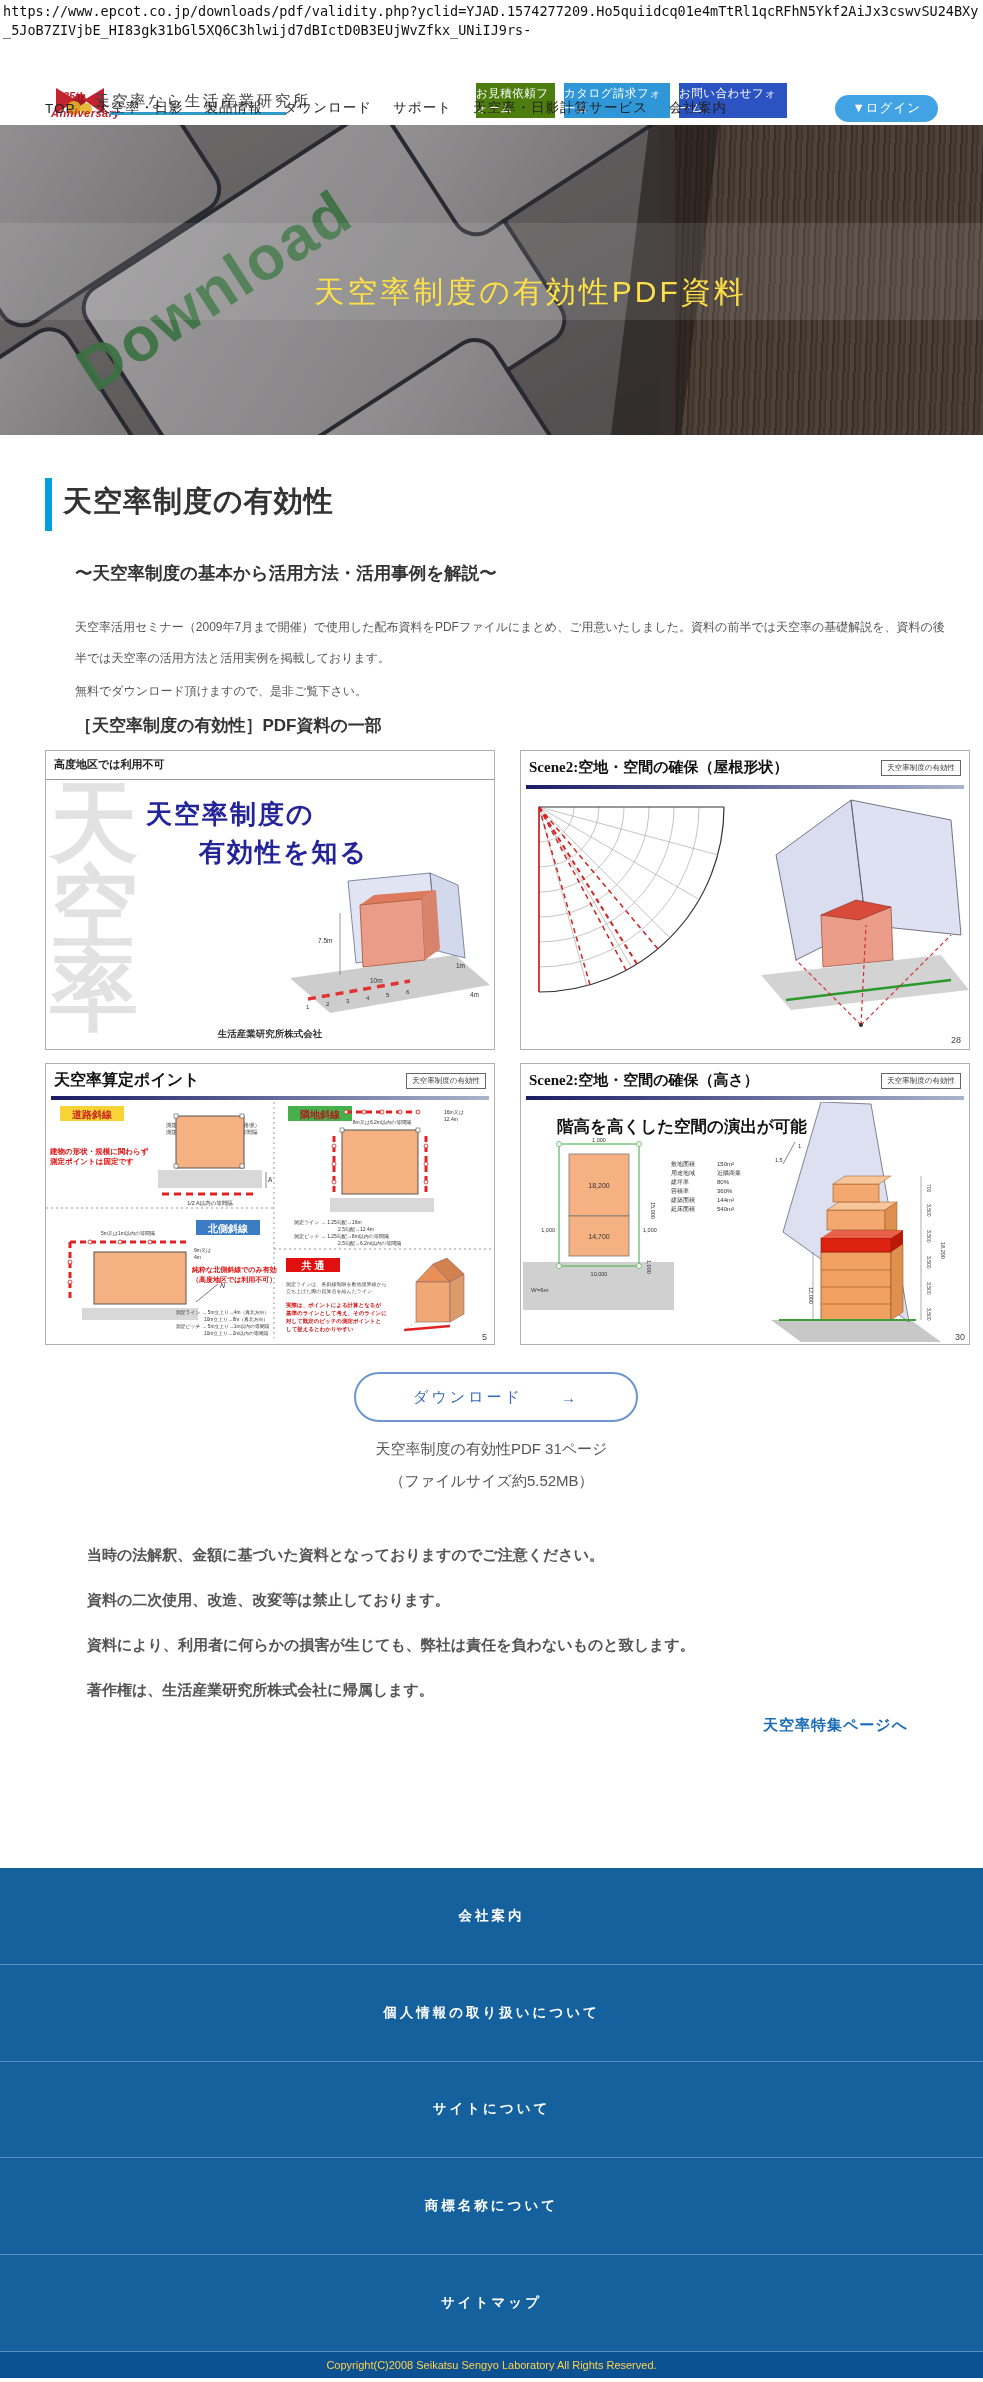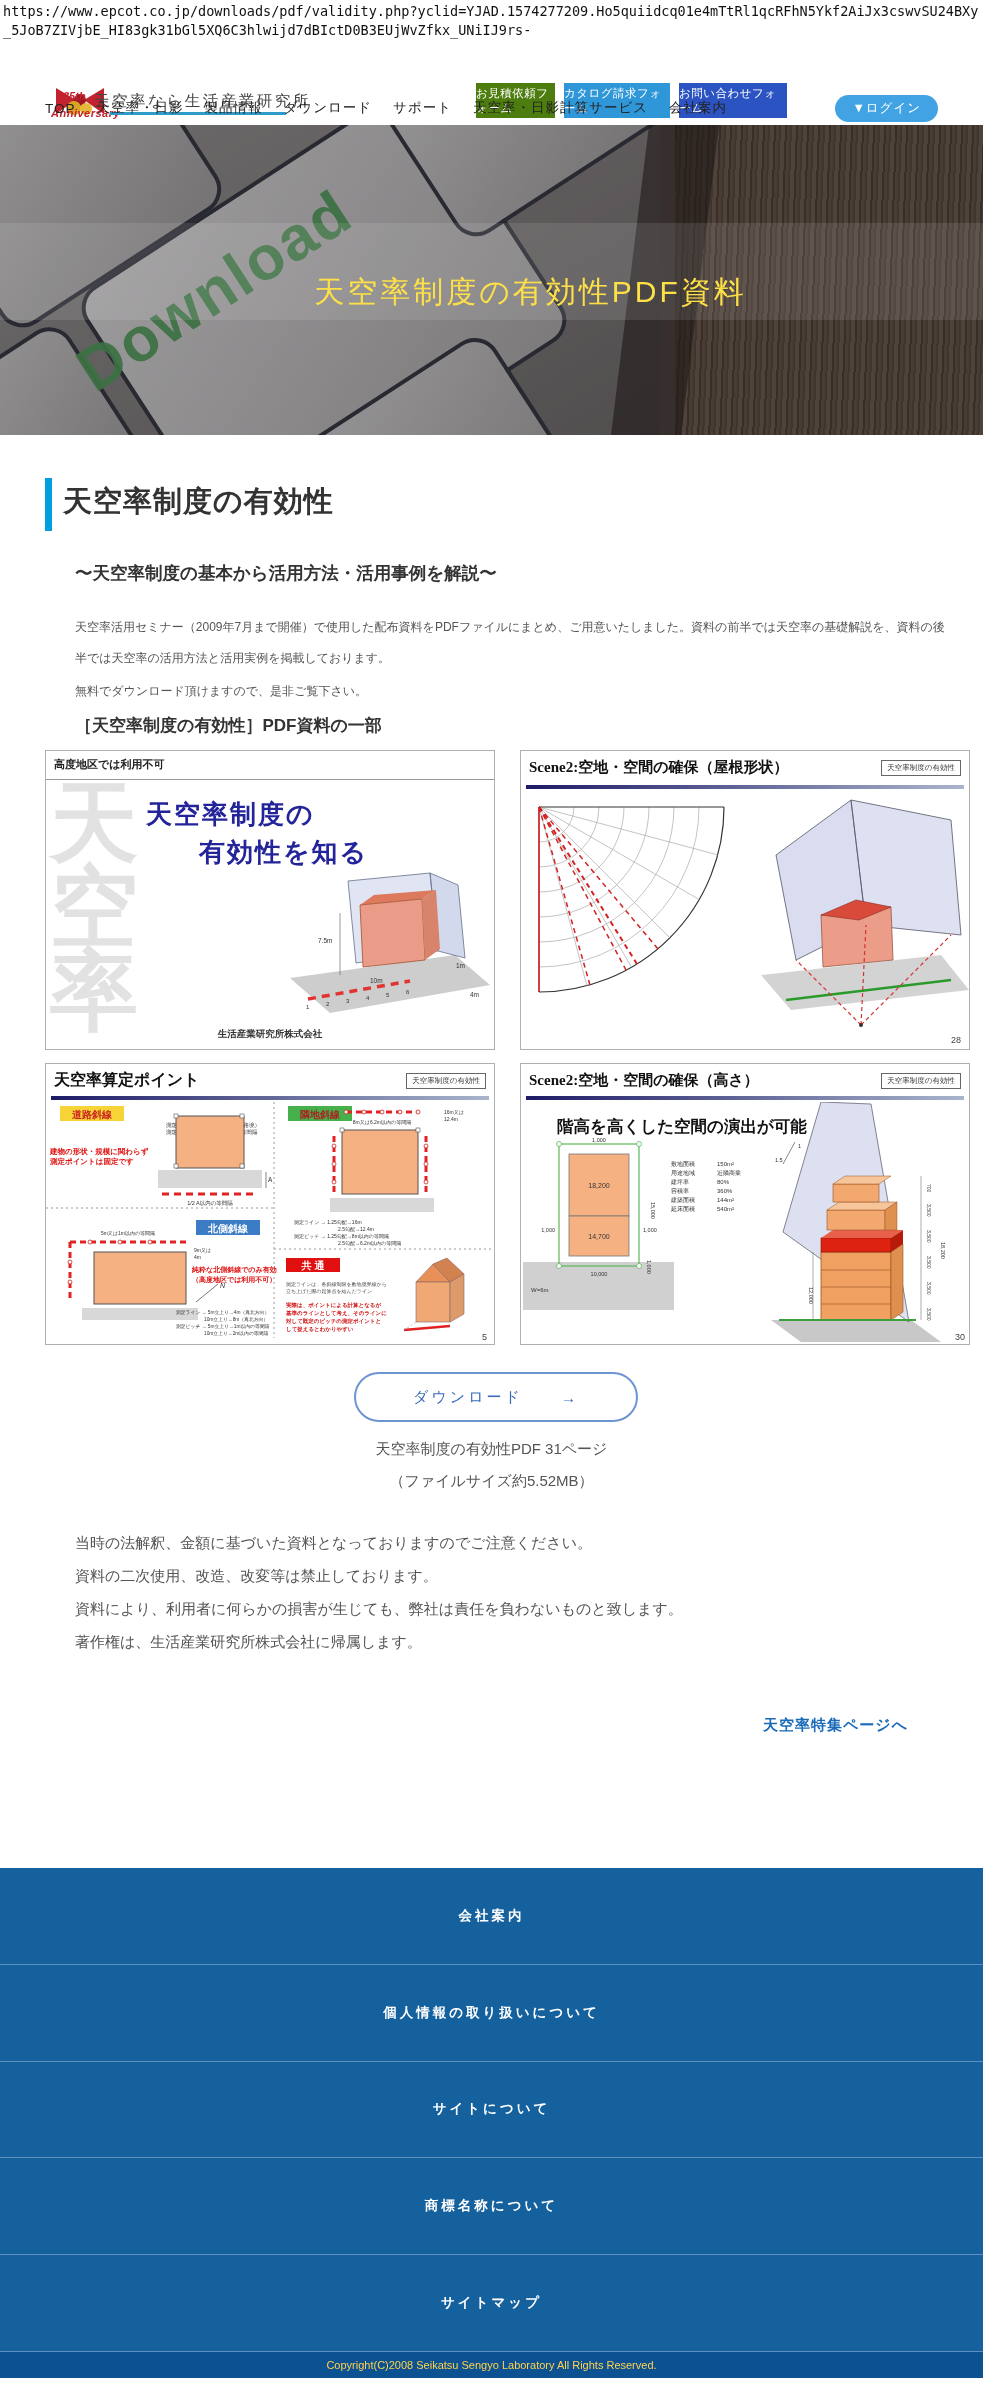--- a/index.html
+++ b/index.html
@@ -66,21 +66,21 @@
   .s1t1{position:absolute;left:100px;top:46px;font-size:26px;font-weight:bold;color:#24249a;letter-spacing:2px;}
   .s1t2{position:absolute;left:153px;top:84px;font-size:26px;font-weight:bold;color:#24249a;letter-spacing:2px;}
   .s1company{position:absolute;left:0;bottom:8px;width:100%;text-align:center;font-size:9.5px;font-weight:bold;color:#333;}
   
   .dl-btn{position:absolute;left:354px;top:1372px;width:280px;height:46px;border:2px solid #6d95d2;border-radius:25px;
     display:flex;align-items:center;justify-content:center;gap:38px;color:#3a6ab8;font-size:15px;letter-spacing:3px;background:#fff;}
   .cap{position:absolute;left:0;width:100%;text-align:center;font-size:15px;color:#555;}
   .cap1{top:1440px;}
   .cap2{top:1472px;}
   .notes{position:absolute;left:75px;top:1526px;width:880px;font-size:15px;color:#555;}
-  .notes p{margin:0;line-height:33px;}
+  .notes p{margin:12px;line-height:33px;font-weight:bold;}
   .sp-link{position:absolute;right:75px;top:1716px;font-size:15px;font-weight:bold;color:#1a6bb8;letter-spacing:1px;}
   
   .footer{position:absolute;left:0;top:1868px;width:983px;height:484px;display:flex;flex-direction:column;}
   .f-row{flex:1;background:#15619e;border-bottom:1px solid #5b8fc0;display:flex;align-items:center;justify-content:center;
     color:#fff;font-size:13.5px;font-weight:bold;letter-spacing:3px;}
   .copyright{position:absolute;left:0;top:2352px;width:983px;height:26px;background:#0c5191;color:#ffd34d;
     font-size:11px;display:flex;align-items:center;justify-content:center;}
   svg text{font-family:"Liberation Sans","DejaVu Sans",sans-serif;}
 </style>
 </head>

